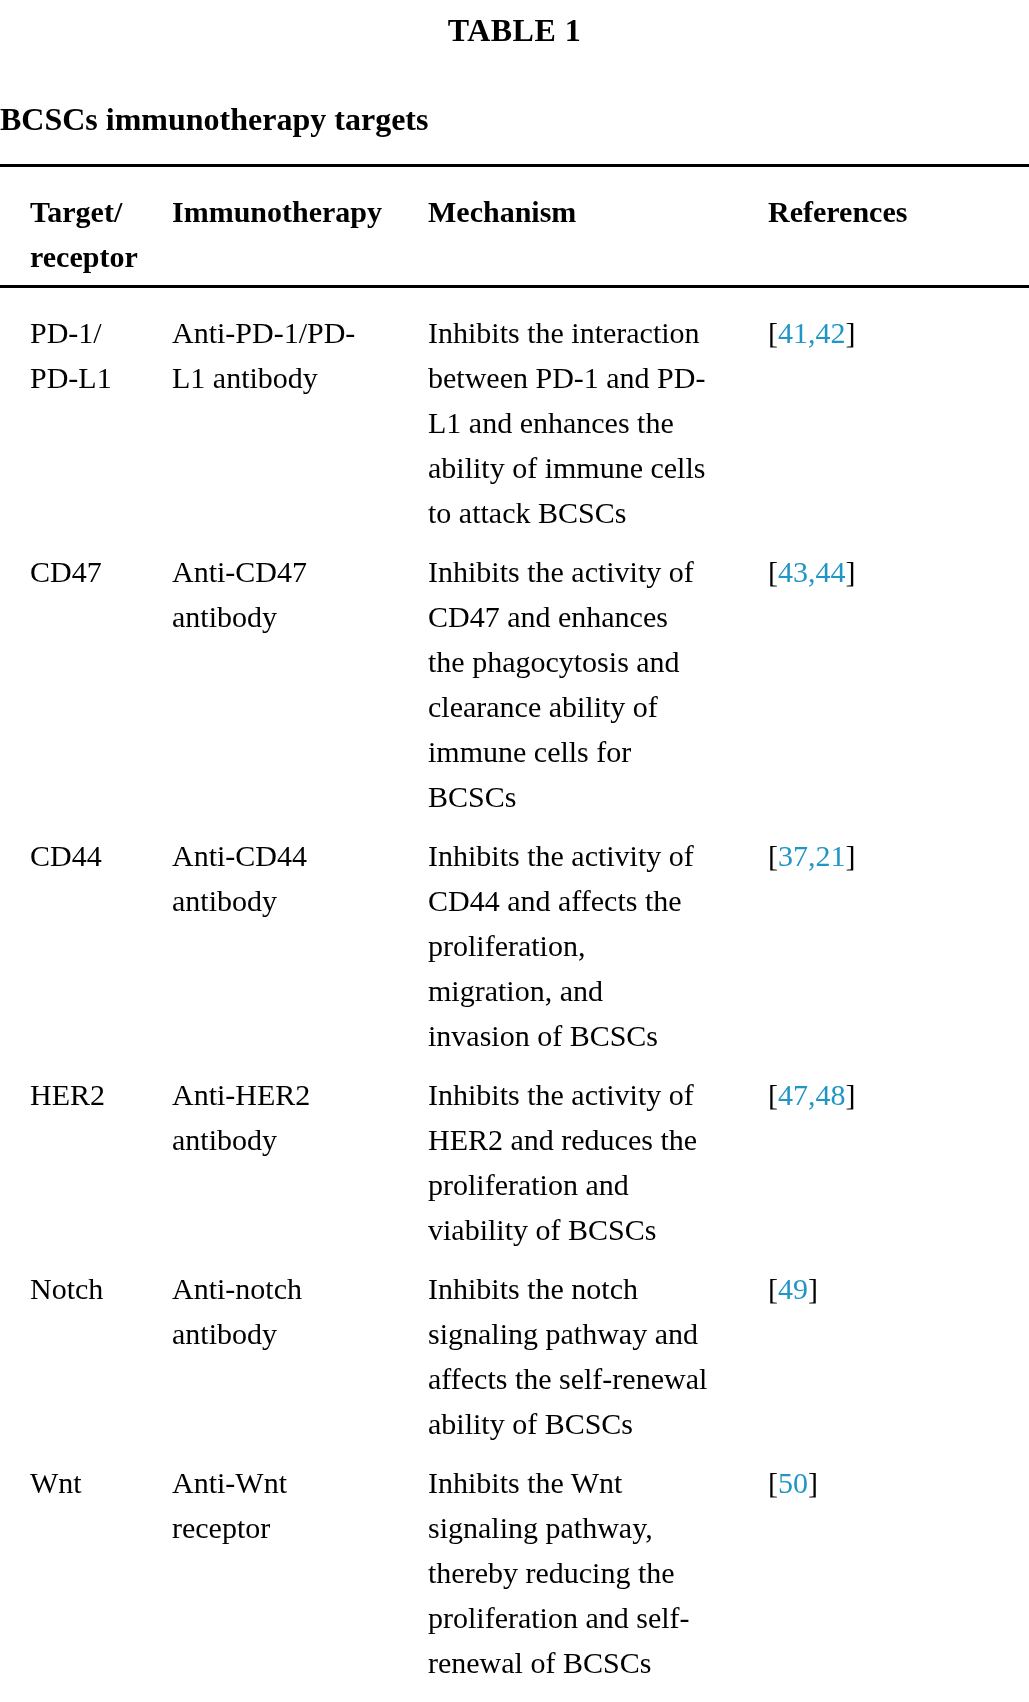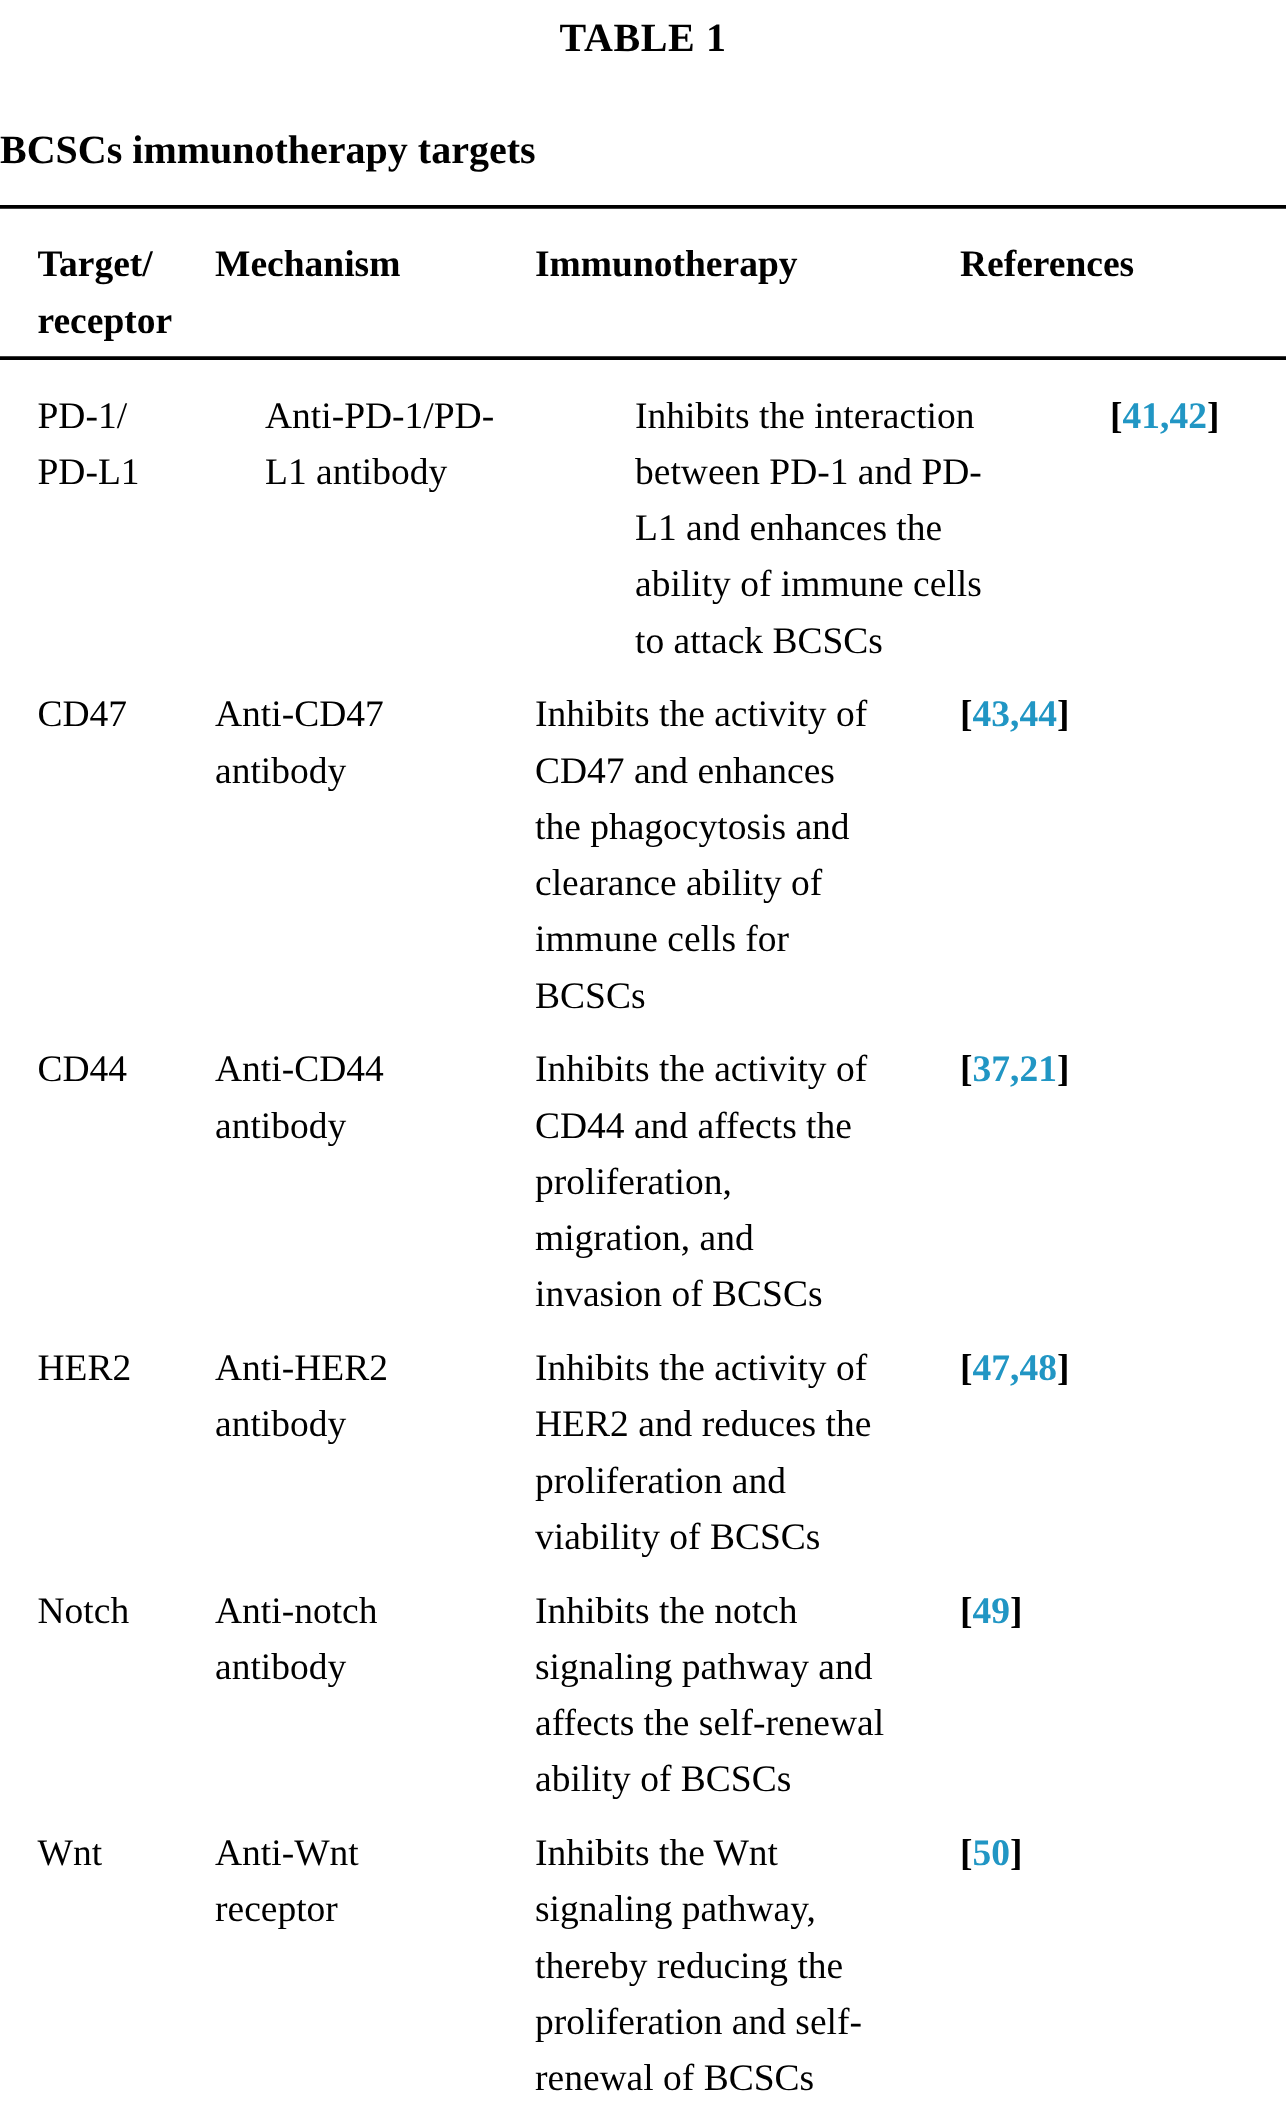--- a/index.html
+++ b/index.html
@@ -42,46 +42,46 @@
       padding: 0 30px;
     }
     .thead {
       font-weight: bold;
       font-size: 31px;
       line-height: 44px;
       padding-top: 22px;
       padding-bottom: 6px;
     }
     .tbody .row { padding-bottom: 14px; }
-    .tbody .row:first-child { padding-top: 22px; gap: 40px; }
+    .tbody .row:first-child { padding-top: 22px; }
     .cell {
       white-space: pre-line;
       font-size: 30px;
       line-height: 45px;
       padding-right: 8px;
     }
-    .refs { padding-right: 0; font-weight: bold; }
+    .refs { padding-right: 0; }
     .refs .num { color: var(--citation, #2196c4); }
     .refs .bracket { color: #000000; }
   </style>
 </head>
 <body>
 
 <div class="page">
 
   <div class="title">TABLE 1</div>
   <div class="subtitle">BCSCs immunotherapy targets</div>
 
   <div class="rule rule-top"></div>
 
   <div class="grid thead">
     <div class="cell">Target/
 receptor</div>
+    <div class="cell">Immunotherapy</div>
     <div class="cell">Mechanism</div>
-    <div class="cell">Immunotherapy</div>
     <div class="cell">References</div>
   </div>
 
   <div class="rule"></div>
 
   <div class="tbody">
 
     <div class="grid row">
       <div class="cell">PD-1/
 PD-L1</div>

